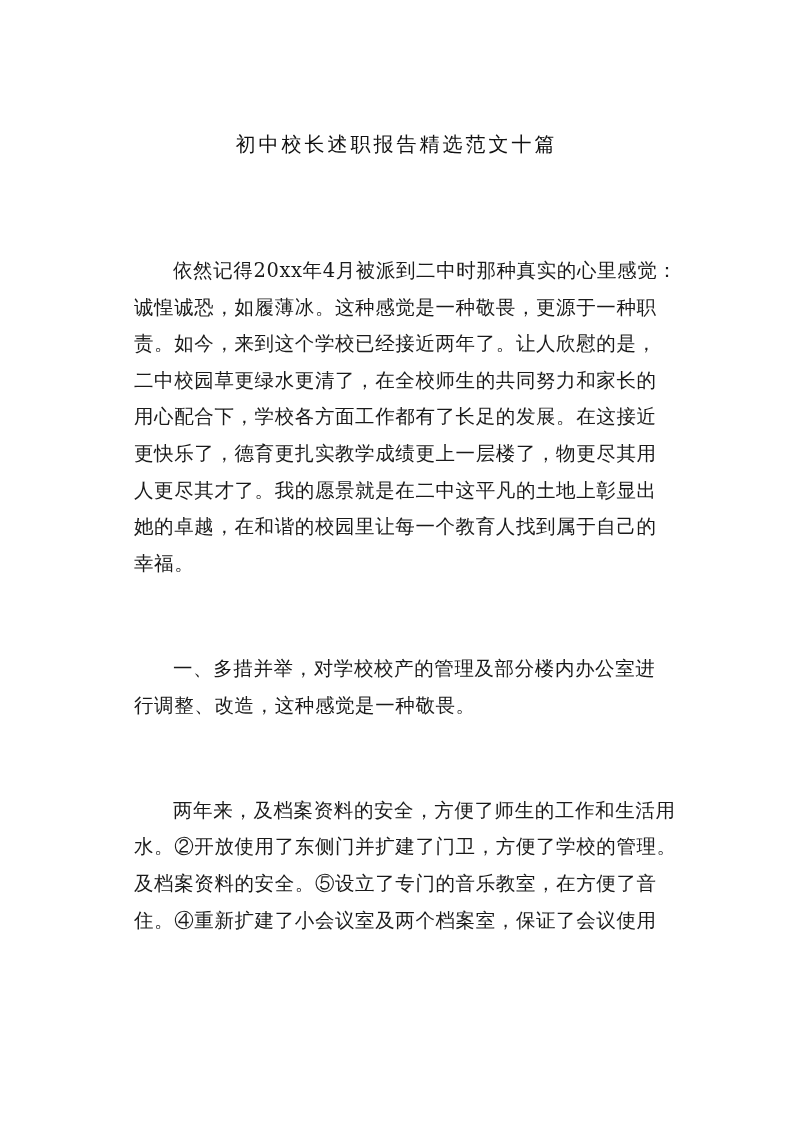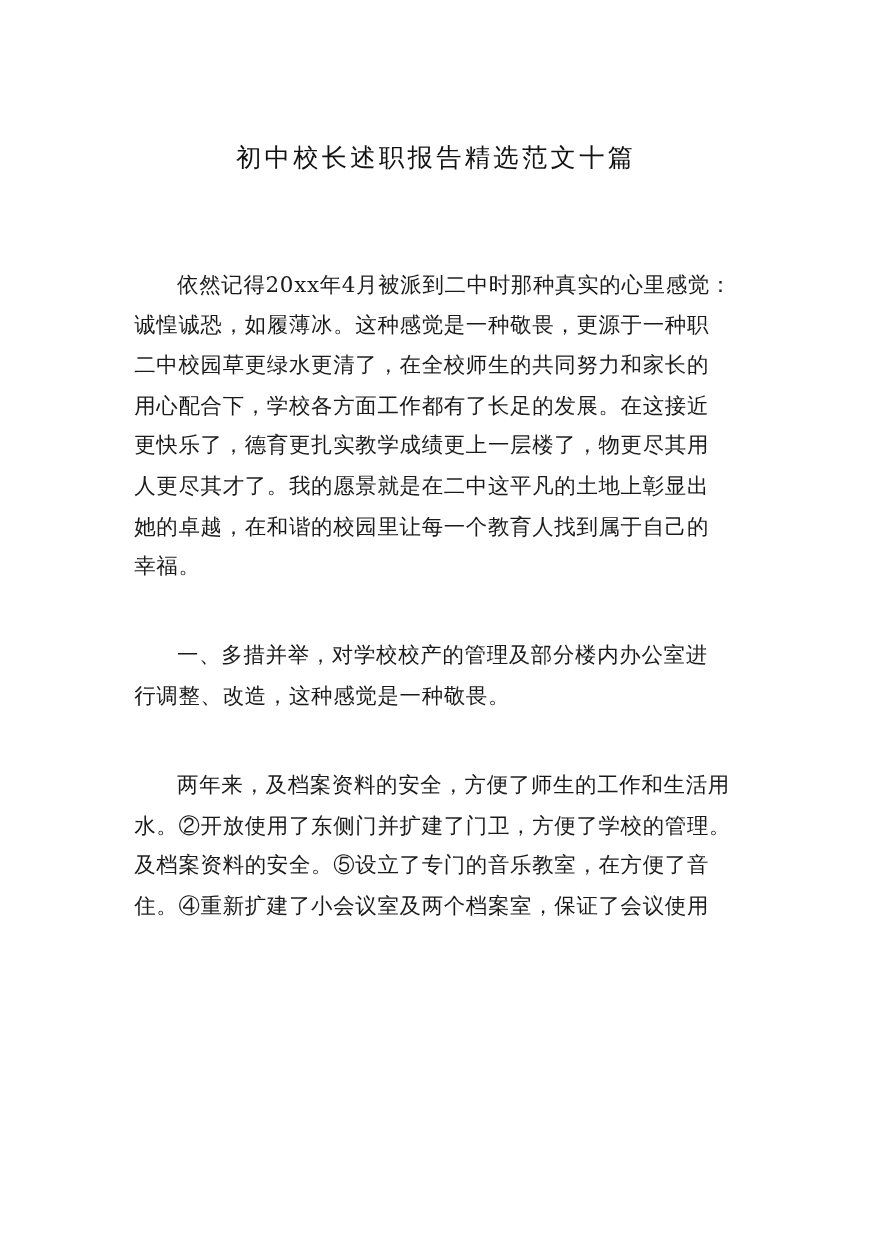--- a/index.html
+++ b/index.html
@@ -4,45 +4,46 @@
 <style>
   html, body { margin: 0; padding: 0; background: #ffffff; }
   body { width: 793px; height: 1122px; position: relative; overflow: hidden; }
   .page {
     position: absolute; left: 0; top: 0; width: 793px; height: 1122px;
     background: #ffffff; color: #1a1a1a;
     font-family: "DejaVu Serif", "Liberation Serif", serif;
   }
   .title {
     position: absolute; left: 0; top: 124px; width: 793px;
-    text-align: center; font-size: 23px; letter-spacing: 3px;
+    text-align: center; font-size: 20px; letter-spacing: 3px;
     line-height: 40px; color: #111;
   }
   .body {
     position: absolute; left: 118px; top: 237px; width: 560px;
   }
   .para {
-    margin: 4px; font-size: 19.5px; line-height: 36.6px;
+    margin: 16px; font-size: 19.5px; line-height: 36.6px;
     text-align: justify; text-align-last: left;
     text-indent: 2em; letter-spacing: 0.6px; color: #1a1a1a;
   }
   .para .ln { display: block; white-space: nowrap; text-indent: 0; }
   .para .ln.first { padding-left: 2em; }
   .gap { height: 36.6px; }
 </style>
 </head>
 <body>
 
 <div class="page">
   <div class="title">初中校长述职报告精选范文十篇</div>
 
   <div class="body">
     <p class="para">
       <span class="ln first">依然记得20xx年4月被派到二中时那种真实的心里感觉：</span>
       <span class="ln">诚惶诚恐，如履薄冰。这种感觉是一种敬畏，更源于一种职</span>
+      <span class="ln">责。如今，来到这个学校已经接近两年了。让人欣慰的是，</span>
       <span class="ln">二中校园草更绿水更清了，在全校师生的共同努力和家长的</span>
       <span class="ln">用心配合下，学校各方面工作都有了长足的发展。在这接近</span>
       <span class="ln">更快乐了，德育更扎实教学成绩更上一层楼了，物更尽其用</span>
       <span class="ln">人更尽其才了。我的愿景就是在二中这平凡的土地上彰显出</span>
       <span class="ln">她的卓越，在和谐的校园里让每一个教育人找到属于自己的</span>
       <span class="ln">幸福。</span>
     </p>
     <div class="gap"></div>
     <p class="para">
       <span class="ln first">一、多措并举，对学校校产的管理及部分楼内办公室进</span>

